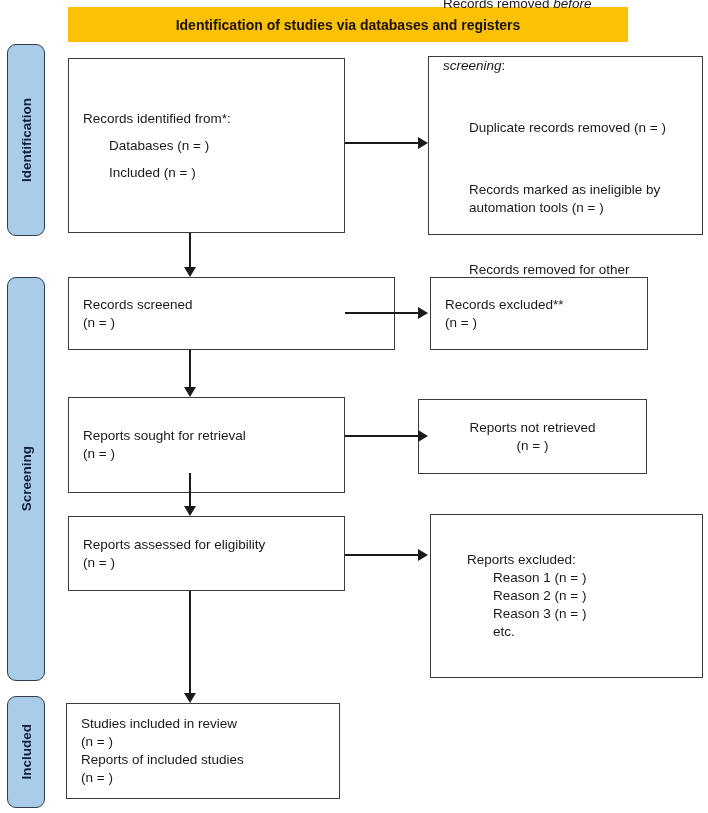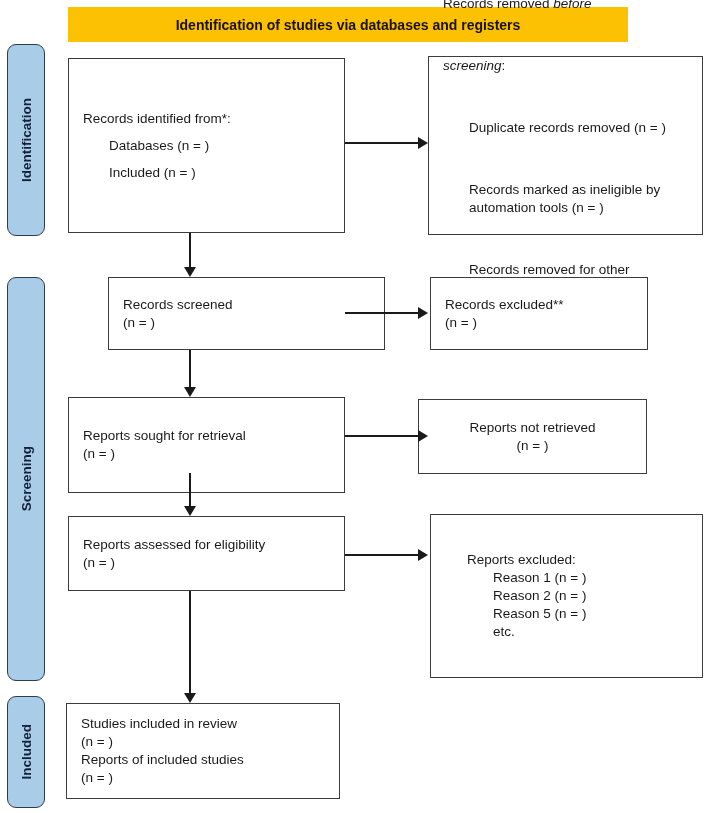--- a/index.html
+++ b/index.html
@@ -50,21 +50,21 @@
     box-sizing: border-box;
     display: flex; flex-direction: column; justify-content: center;
     font-size: 13.5px; line-height: 18px;
     padding: 6px 14px;
   }
   .fbox .indent { margin-left: 26px; }
   .fbox .w-limit { max-width: 200px; }
   .em { font-style: italic; }
   
   .box-identified { left: 68px; top: 58px;  width: 277px; height: 175px; gap: 9px; }
-  .box-screened   { left: 68px; top: 277px; width: 277px; height: 73px; margin-left: 40px; }
+  .box-screened   { left: 68px; top: 277px; width: 327px; height: 73px; }
   .box-sought     { left: 68px; top: 397px; width: 277px; height: 96px; }
   .box-assessed   { left: 68px; top: 516px; width: 277px; height: 75px; }
   .box-included   { left: 66px; top: 703px; width: 274px; height: 96px; }
   
   .box-removed       { left: 428px; top: 56px;  width: 275px; height: 179px; gap: 44px; }
   .box-excluded      { left: 430px; top: 277px; width: 218px; height: 73px; }
   .box-notretrieved  { left: 418px; top: 399px; width: 229px; height: 75px; text-align: center; }
   .box-repexcluded   { left: 430px; top: 514px; width: 273px; height: 164px; padding-left: 36px; }
   
   .vline { position: absolute; width: 1.6px; background: #1a1a1a; left: 189px; }
@@ -144,21 +144,21 @@
 
   <div class="fbox box-notretrieved">
     <div>Reports not retrieved</div>
     <div>(n = )</div>
   </div>
 
   <div class="fbox box-repexcluded">
     <div>Reports excluded:</div>
     <div class="indent">Reason 1 (n = )</div>
     <div class="indent">Reason 2 (n = )</div>
-    <div class="indent">Reason 5 (n = )</div>
+    <div class="indent">Reason 3 (n = )</div>
     <div class="indent">etc.</div>
   </div>
 
   <div class="vline" style="top:233px; height:34px;"></div>
   <div class="vhead" style="top:267px;"></div>
 
   <div class="vline" style="top:350px; height:37px;"></div>
   <div class="vhead" style="top:387px;"></div>
 
   <div class="vline" style="top:473px; height:33px;"></div>

